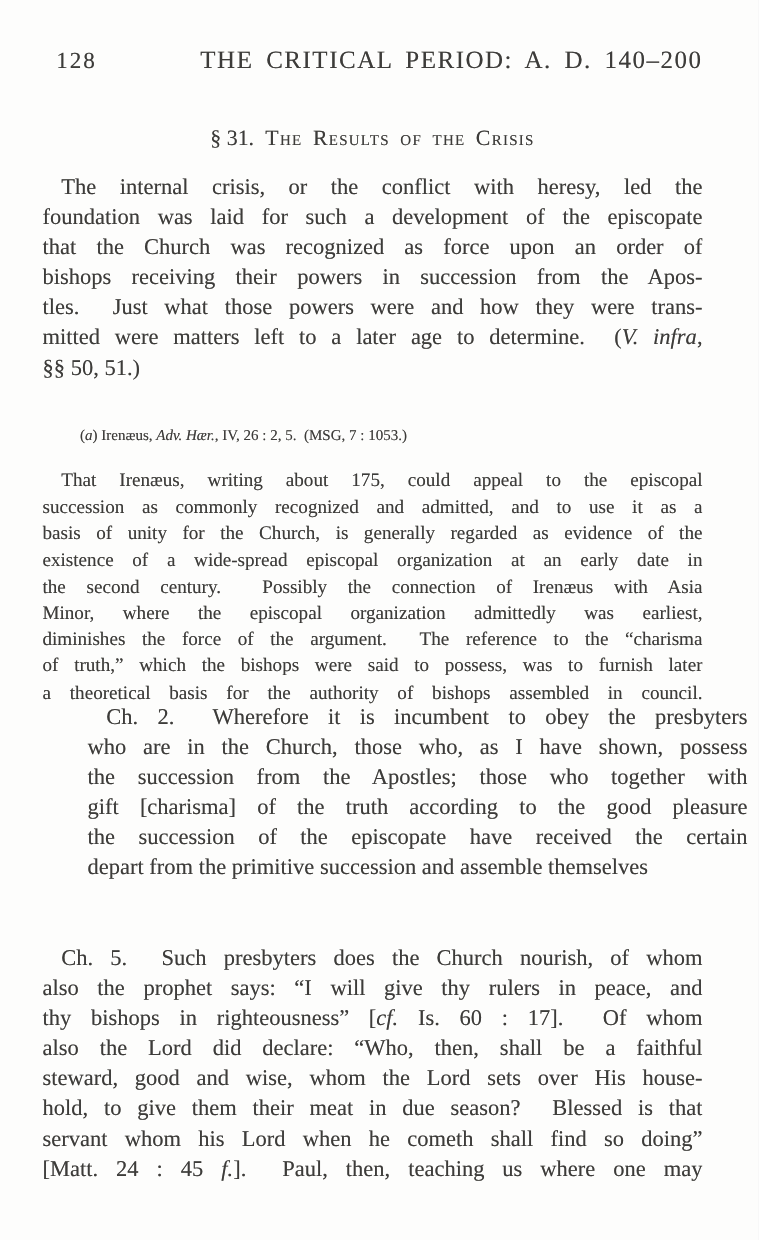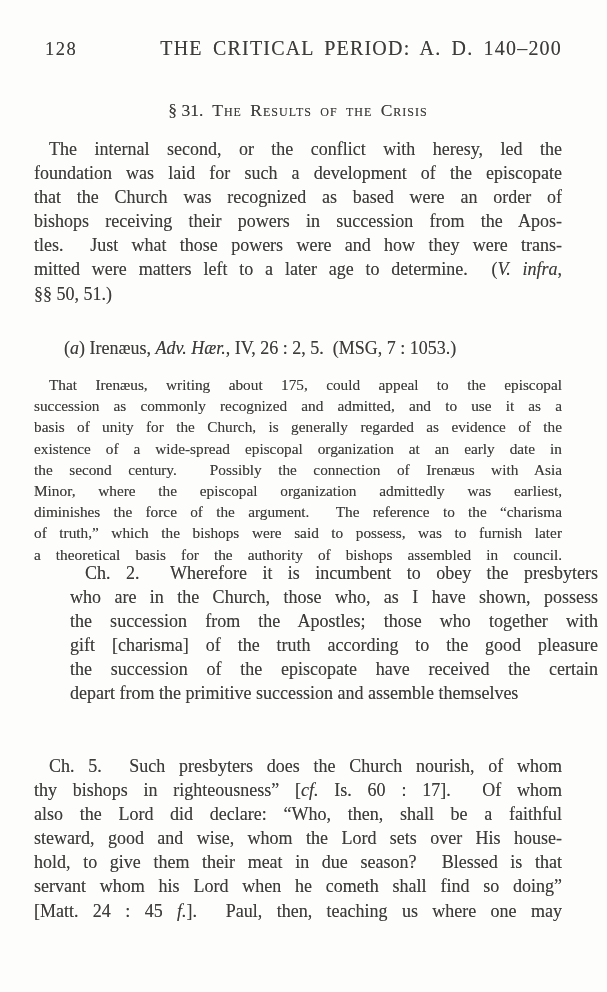--- a/index.html
+++ b/index.html
@@ -31,21 +31,21 @@
   .line {
     text-align:justify; text-align-last:justify;
     white-space:pre-wrap; overflow:hidden;
   }
   .para-intro  { top:137px; }
   .para-intro .line, .para-ch2 .line, .para-ch5 .line {
     font-size:18px; line-height:24.1px; height:24.1px;
   }
   .para-citation { top:336px; }
   .para-citation .line {
-    font-size:18px; line-height:24px; height:24px;
+    font-size:12px; line-height:24px; height:24px;
     text-align:center; text-align-last:left; padding-left:30px;
   }
   .para-note { top:374px; }
   .para-note .line { font-size:15.3px; line-height:21.2px; height:21.2px; }
   .para-ch2 { top:561px;margin-left:36px; }
   .para-ch5 { top:754px; }
 
   .para-intro .line:first-child, .para-note .line:first-child,
   .para-ch2 .line:first-child,  .para-ch5 .line:first-child { padding-left:15px; }
   .short-last .line:last-child { text-align-last:left; }
@@ -55,23 +55,23 @@
 <body>
 
 <div class="page">
   <div class="pagenum">128</div>
   <div class="running-title">THE CRITICAL PERIOD: A. D. 140–200</div>
   <div class="section-heading">
     <span class="prefix">§ 31.</span><span class="sc">The Results of the Crisis</span>
   </div>
   <div id="paragraphs">
       <div class="para para-intro short-last">
-        <div class="line">The internal second, or the conflict with heresy, led the</div>
+        <div class="line">The internal crisis, or the conflict with heresy, led the</div>
         <div class="line">foundation was laid for such a development of the episcopate</div>
-        <div class="line">that the Church was recognized as based were an order of</div>
+        <div class="line">that the Church was recognized as force upon an order of</div>
         <div class="line">bishops receiving their powers in succession from the Apos-</div>
         <div class="line">tles.  Just what those powers were and how they were trans-</div>
         <div class="line">mitted were matters left to a later age to determine.  (<span class="it">V. infra</span>,</div>
         <div class="line">§§ 50, 51.)</div>
       </div>
       <div class="para para-citation short-last">
         <div class="line">(<span class="it">a</span>) Irenæus, <span class="it">Adv. Hær.</span>, IV, 26 : 2, 5.  (MSG, 7 : 1053.)</div>
       </div>
       <div class="para para-note">
         <div class="line">That Irenæus, writing about 175, could appeal to the episcopal</div>
@@ -87,20 +87,21 @@
       <div class="para para-ch2 short-last">
         <div class="line">Ch. 2.  Wherefore it is incumbent to obey the presbyters</div>
         <div class="line">who are in the Church, those who, as I have shown, possess</div>
         <div class="line">the succession from the Apostles; those who together with</div>
         <div class="line">gift [charisma] of the truth according to the good pleasure</div>
         <div class="line">the succession of the episcopate have received the certain</div>
         <div class="line">depart from the primitive succession and assemble themselves</div>
       </div>
       <div class="para para-ch5">
         <div class="line">Ch. 5.  Such presbyters does the Church nourish, of whom</div>
+        <div class="line">also the prophet says: “I will give thy rulers in peace, and</div>
         <div class="line">thy bishops in righteousness” [<span class="it">cf.</span> Is. 60 : 17].  Of whom</div>
         <div class="line">also the Lord did declare: “Who, then, shall be a faithful</div>
         <div class="line">steward, good and wise, whom the Lord sets over His house-</div>
         <div class="line">hold, to give them their meat in due season?  Blessed is that</div>
         <div class="line">servant whom his Lord when he cometh shall find so doing”</div>
         <div class="line">[Matt. 24 : 45 <span class="it">f.</span>].  Paul, then, teaching us where one may</div>
       </div>
     </div>
 </div>
 

